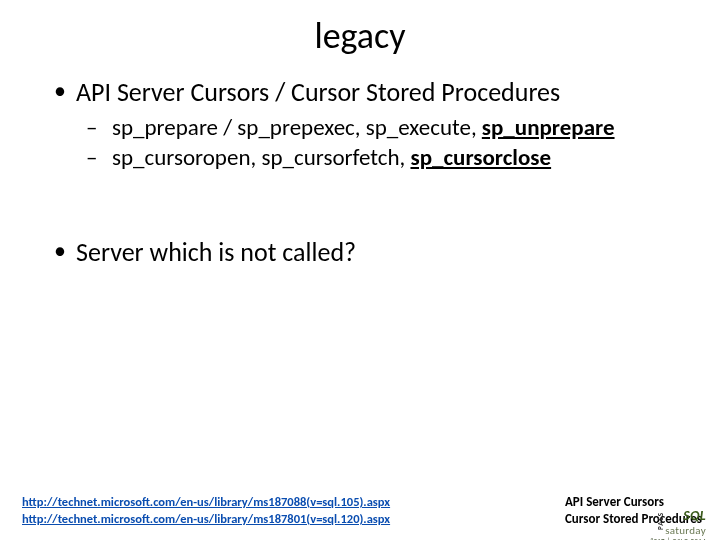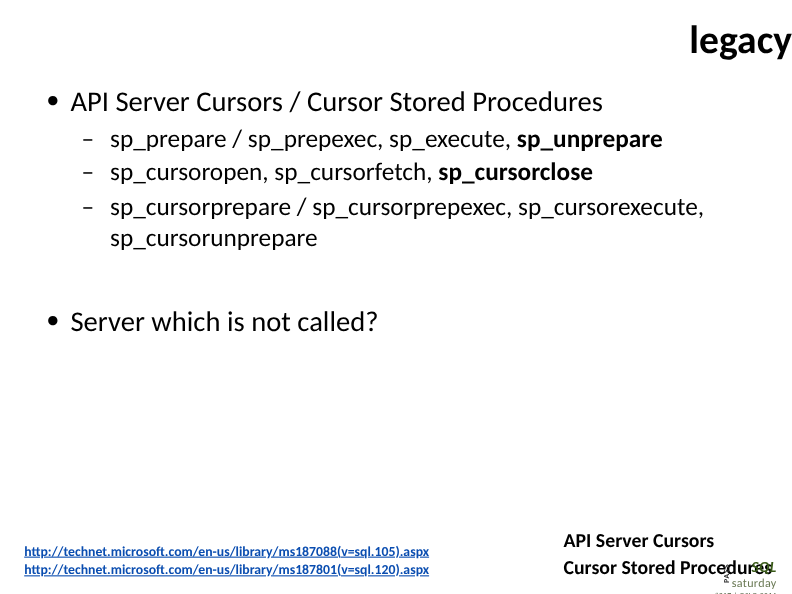--- a/index.html
+++ b/index.html
@@ -13,33 +13,33 @@
     overflow: hidden;
     position: relative;
   }
   .slide {
     width: 720px;
     height: 540px;
     position: relative;
     box-sizing: border-box;
   }
   .title {
-    text-align: right;
+    text-align: center;
     font-size: 36px;
     margin-top: 14px;
     margin-bottom: 18px;
-    font-weight: 700;
+    font-weight: 400;
   }
   .content {
     padding: 0 36px 0 36px;
   }
   ul.level1 {
     list-style: none;
     padding: 0;
-    margin: 0;
+    margin: 12px;
   }
   ul.level1 > li {
     font-size: 26px;
     line-height: 1.25;
     margin-bottom: 4px;
     padding-left: 28px;
     position: relative;
   }
   ul.level1 > li::before {
     content: "•";
@@ -62,40 +62,40 @@
   }
   ul.level2 > li::before {
     content: "–";
     position: absolute;
     left: 10px;
     top: 0;
   }
   .spacer {
     height: 40px;
   }
-  .b { font-weight: 700; }
+  .b { font-weight: 700; text-decoration: underline; }
   .footer {
     position: absolute;
     left: 22px;
     bottom: 26px;
     width: 680px;
     display: flex;
     justify-content: space-between;
     align-items: flex-end;
   }
   .links a {
     display: block;
     font-size: 12.5px;
     color: #0a4db0;
     text-decoration: underline;
     font-weight: 700;
     line-height: 1.35;
   }
   .right-note {
-    font-size: 18px;
+    font-size: 13px;
     font-weight: 700;
     line-height: 1.35;
     text-align: left;
   }
   .logo-block {
     position: absolute;
     right: 14px;
     bottom: 8px;
     font-size: 7px;
     color: #4a5a3a;
@@ -140,23 +140,20 @@
     <ul class="level1">
       <li>
         <span>API Server Cursors / Cursor Stored Procedures</span>
         <ul class="level2">
           <li>
             <span>sp_prepare / sp_prepexec, sp_execute, </span><span class="b">sp_unprepare</span>
           </li>
           <li>
             <span>sp_cursoropen, sp_cursorfetch, </span><span class="b">sp_cursorclose</span>
           </li>
-          <li>
-            <span>sp_cursorprepare / sp_cursorprepexec, sp_cursorexecute, sp_cursorunprepare</span>
-          </li>
         </ul>
       </li>
     </ul>
 
     <div class="spacer"></div>
 
     <ul class="level1">
       <li>
         <span>Server which is not called?</span>
       </li>

